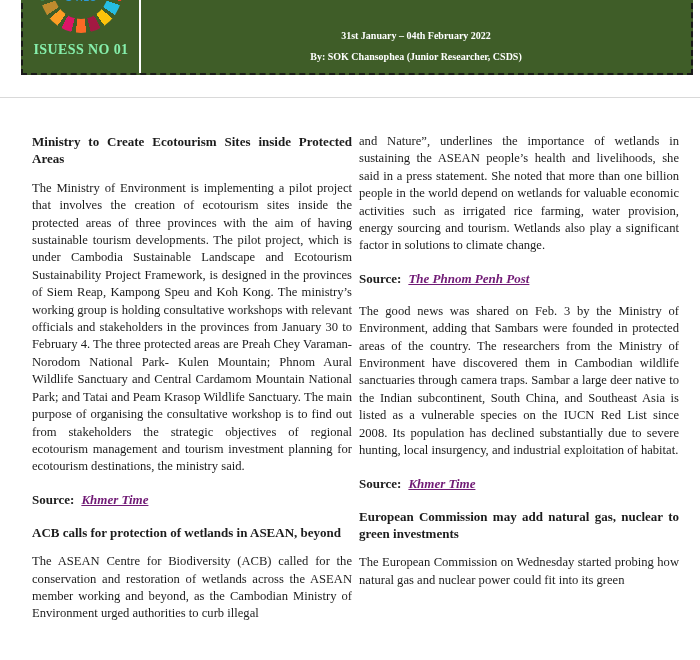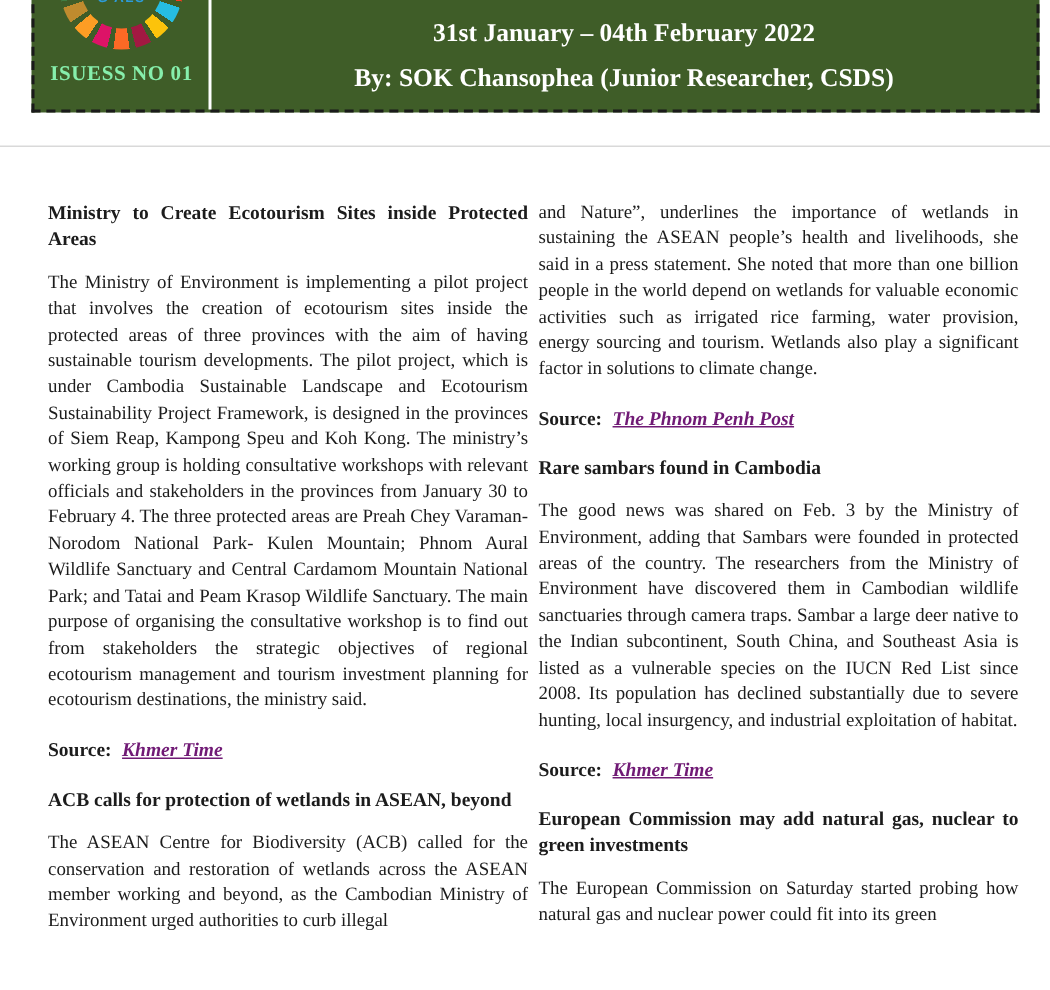--- a/index.html
+++ b/index.html
@@ -22,21 +22,21 @@
   }
   .header-divider { width:2px; background:#ffffff; flex:0 0 2px; }
   .header-right {
     flex:1; display:flex; flex-direction:column; justify-content:flex-end; align-items:center;
     padding-bottom:11px; gap:10px; box-sizing:border-box;
   }
   .issue {
     color:#86efac; font-weight:bold; font-size:14px; letter-spacing:0.4px; white-space:nowrap;
   }
   .date-line, .byline {
-    color:#ffffff; font-weight:bold; font-size:17px; white-space:nowrap; text-align:center;
+    color:#ffffff; font-weight:bold; font-size:10px; white-space:nowrap; text-align:center;
   }
 
   
   .sdg-wheel { position:absolute; top:-35px; left:50%; transform:translateX(-50%);
                width:82px; height:82px; }
   .sdg-ring { position:absolute; inset:0; border-radius:50%; }
   .sdg-hole { position:absolute; left:14px; top:14px; width:54px; height:54px;
               border-radius:50%; background:#3F5D28; display:flex;
               align-items:flex-end; justify-content:center; overflow:hidden; }
   .sdg-goals-text { font-family:"Liberation Sans", sans-serif; font-weight:bold;
@@ -93,20 +93,19 @@
     <h3 class="article-heading">Ministry to Create Ecotourism Sites inside Protected Areas</h3>
     <p class="article-body">The Ministry of Environment is implementing a pilot project that involves the creation of ecotourism sites inside the protected areas of three provinces with the aim of having sustainable tourism developments. The pilot project, which is under Cambodia Sustainable Landscape and Ecotourism Sustainability Project Framework, is designed in the provinces of Siem Reap, Kampong Speu and Koh Kong. The ministry’s working group is holding consultative workshops with relevant officials and stakeholders in the provinces from January 30 to February 4. The three protected areas are Preah Chey Varaman-Norodom National Park- Kulen Mountain; Phnom Aural Wildlife Sanctuary and Central Cardamom Mountain National Park; and Tatai and Peam Krasop Wildlife Sanctuary. The main purpose of organising the consultative workshop is to find out from stakeholders the strategic objectives of regional ecotourism management and tourism investment planning for ecotourism destinations, the ministry said.</p>
     <p class="source-line"><span>Source:</span><a href="#" class="source-link">Khmer Time</a></p>
     <h3 class="article-heading">ACB calls for protection of wetlands in ASEAN, beyond</h3>
     <p class="article-body">The ASEAN Centre for Biodiversity (ACB) called for the conservation and restoration of wetlands across the ASEAN member working and beyond, as the Cambodian Ministry of Environment urged authorities to curb illegal</p>
   </div>
 
   <div class="col col-right">
     <p class="article-body">and Nature”, underlines the importance of wetlands in sustaining the ASEAN people’s health and livelihoods, she said in a press statement. She noted that more than one billion people in the world depend on wetlands for valuable economic activities such as irrigated rice farming, water provision, energy sourcing and tourism. Wetlands also play a significant factor in solutions to climate change.</p>
     <p class="source-line"><span>Source:</span><a href="#" class="source-link">The Phnom Penh Post</a></p>
-    <h3 class="article-heading">Rare sambars found in Cambodia</h3>
     <p class="article-body">The good news was shared on Feb. 3 by the Ministry of Environment, adding that Sambars were founded in protected areas of the country. The researchers from the Ministry of Environment have discovered them in Cambodian wildlife sanctuaries through camera traps. Sambar a large deer native to the Indian subcontinent, South China, and Southeast Asia is listed as a vulnerable species on the IUCN Red List since 2008. Its population has declined substantially due to severe hunting, local insurgency, and industrial exploitation of habitat.</p>
     <p class="source-line"><span>Source:</span><a href="#" class="source-link">Khmer Time</a></p>
     <h3 class="article-heading">European Commission may add natural gas, nuclear to green investments</h3>
-    <p class="article-body">The European Commission on Saturday started probing how natural gas and nuclear power could fit into its green</p>
+    <p class="article-body">The European Commission on Wednesday started probing how natural gas and nuclear power could fit into its green</p>
   </div>
 
 </div>
 
 </body></html>

